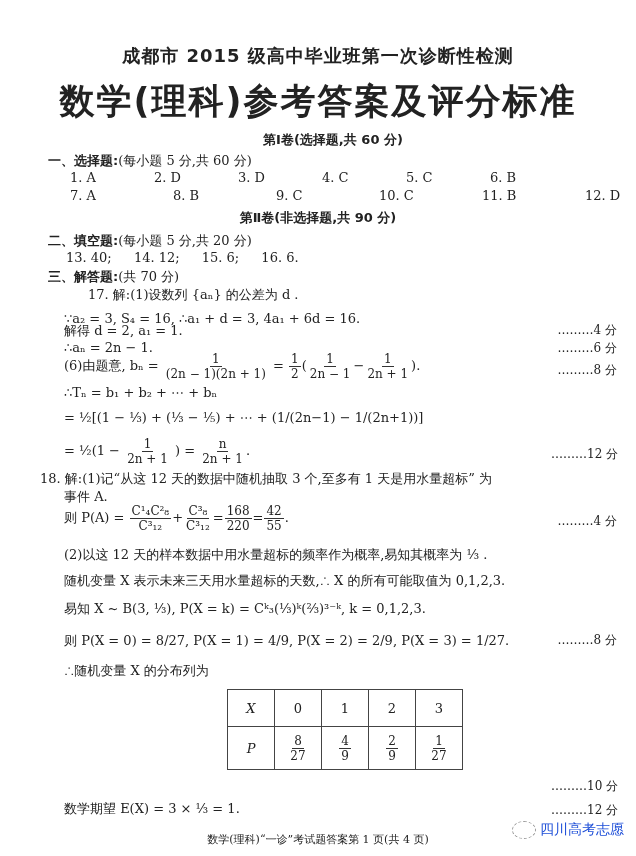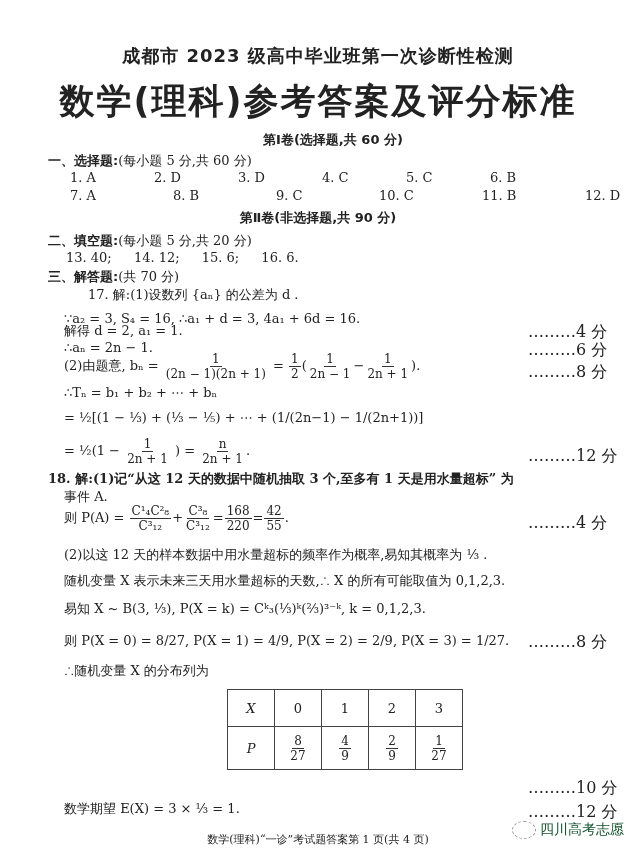--- a/index.html
+++ b/index.html
@@ -4,39 +4,39 @@
 <style>
   html, body { margin:0; padding:0; background:#fff; }
   body { width:636px; height:856px; position:relative; overflow:hidden;
          font-family:"DejaVu Serif","Liberation Serif",serif; color:#222; font-size:13px; }
   .abs { position:absolute; white-space:nowrap; }
   .center { left:0; width:636px; text-align:center; }
   .title1 { top:44px; font-size:18px; font-weight:bold; letter-spacing:1px; font-family:"DejaVu Sans","Liberation Sans",sans-serif; }
   .title2 { top:78px; font-size:35px; font-weight:bold; letter-spacing:2px; font-family:"DejaVu Sans","Liberation Sans",sans-serif; }
   .sechead { font-size:13px; font-weight:bold; font-family:"DejaVu Sans","Liberation Sans",sans-serif; }
   .b { font-weight:bold; font-family:"DejaVu Sans","Liberation Sans",sans-serif; }
-  .score { left:528px; width:66px; text-align:right; font-size:16px; }
+  .score { left:551px; width:66px; text-align:right; font-size:12px; }
   .grid6 { display:flex; }
   .grid6 span { width:84px; display:inline-block; }
   i.v { font-style:italic; }
   .frac { display:inline-flex; flex-direction:column; align-items:center; vertical-align:middle; margin:0 1px; font-size:12px; line-height:14px; }
   .frac .n { border-bottom:1px solid #333; padding:0 2px; }
   .frac .d { padding:0 2px; }
   table.dist { position:absolute; left:227px; top:689px; border-collapse:collapse; }
   table.dist td { border:1.5px solid #444; width:44px; text-align:center; font-size:13px; }
   table.dist tr.r1 td { height:34px; }
   table.dist tr.r2 td { height:40px; }
   .footer { top:832px; font-size:11px; }
-  .watermark { left:508px; top:819px; font-size:14px; color:#14532d; font-family:"DejaVu Sans","Liberation Sans",sans-serif; background:rgba(255,255,255,0.8); padding:2px 4px; }
+  .watermark { left:508px; top:819px; font-size:14px; color:#1d4ed8; font-family:"DejaVu Sans","Liberation Sans",sans-serif; background:rgba(255,255,255,0.8); padding:2px 4px; }
   .wm-icon { display:inline-block; width:22px; height:16px; border:1px dashed #999; border-radius:50%; vertical-align:middle; margin-right:4px; }
 </style>
 </head>
 <body>
 
-<div class="abs center title1">成都市 2023 级高中毕业班第一次诊断性检测</div>
+<div class="abs center title1">成都市 2015 级高中毕业班第一次诊断性检测</div>
 <div class="abs center title2">数学(理科)参考答案及评分标准</div>
 
 <div class="abs center sechead" style="top:131px;padding-left:15px;">第Ⅰ卷(选择题,共 60 分)</div>
 
 <div class="abs" style="left:48px; top:152px;">
   <span class="b">一、选择题:</span><span>(每小题 5 分,共 60 分)</span>
 </div>
 <div class="abs grid6" style="left:70px; top:170px;">
   <span>1. A</span>
   <span>2. D</span>
@@ -71,21 +71,21 @@
 </div>
 
 <div class="abs" style="left:48px; top:286px;margin-left:40px;">17. 解:(1)设数列 {aₙ} 的公差为 d .</div>
 <div class="abs" style="left:64px; top:311px;">∵a₂ = 3, S₄ = 16, ∴a₁ + d = 3, 4a₁ + 6d = 16.</div>
 <div class="abs" style="left:64px; top:322px;">解得 d = 2, a₁ = 1.</div>
 <div class="abs score" style="top:322px;">………4 分</div>
 <div class="abs" style="left:64px; top:340px;">∴aₙ = 2n − 1.</div>
 <div class="abs score" style="top:340px;">………6 分</div>
 
 <div class="abs" style="left:64px; top:352px;">
-  <span>(2)由题意, bₙ =</span>
+  <span>(6)由题意, bₙ =</span>
   <span class="frac">
       <span class="n">1</span>
       <span class="d">(2n − 1)(2n + 1)</span>
     </span>
   <span>=</span>
   <span class="frac">
       <span class="n">1</span>
       <span class="d">2</span>
     </span>(<span class="frac">
       <span class="n">1</span>
@@ -106,21 +106,21 @@
       <span class="d">2n + 1</span>
     </span>
   <span>) =</span>
   <span class="frac">
       <span class="n">n</span>
       <span class="d">2n + 1</span>
     </span>.
 </div>
 <div class="abs score" style="top:446px;">………12 分</div>
 
-<div class="abs" style="left:48px; top:470px;font-weight:bold;">18. 解:(1)记“从这 12 天的数据中随机抽取 3 个,至多有 1 天是用水量超标” 为</div>
+<div class="abs" style="left:40px; top:470px;">18. 解:(1)记“从这 12 天的数据中随机抽取 3 个,至多有 1 天是用水量超标” 为</div>
 <div class="abs" style="left:64px; top:488px;">事件 A.</div>
 <div class="abs" style="left:64px; top:504px;">
   <span>则 P(A) =</span>
   <span class="frac">
       <span class="n">C¹₄C²₈</span>
       <span class="d">C³₁₂</span>
     </span>+<span class="frac">
       <span class="n">C³₈</span>
       <span class="d">C³₁₂</span>
     </span>=<span class="frac">

